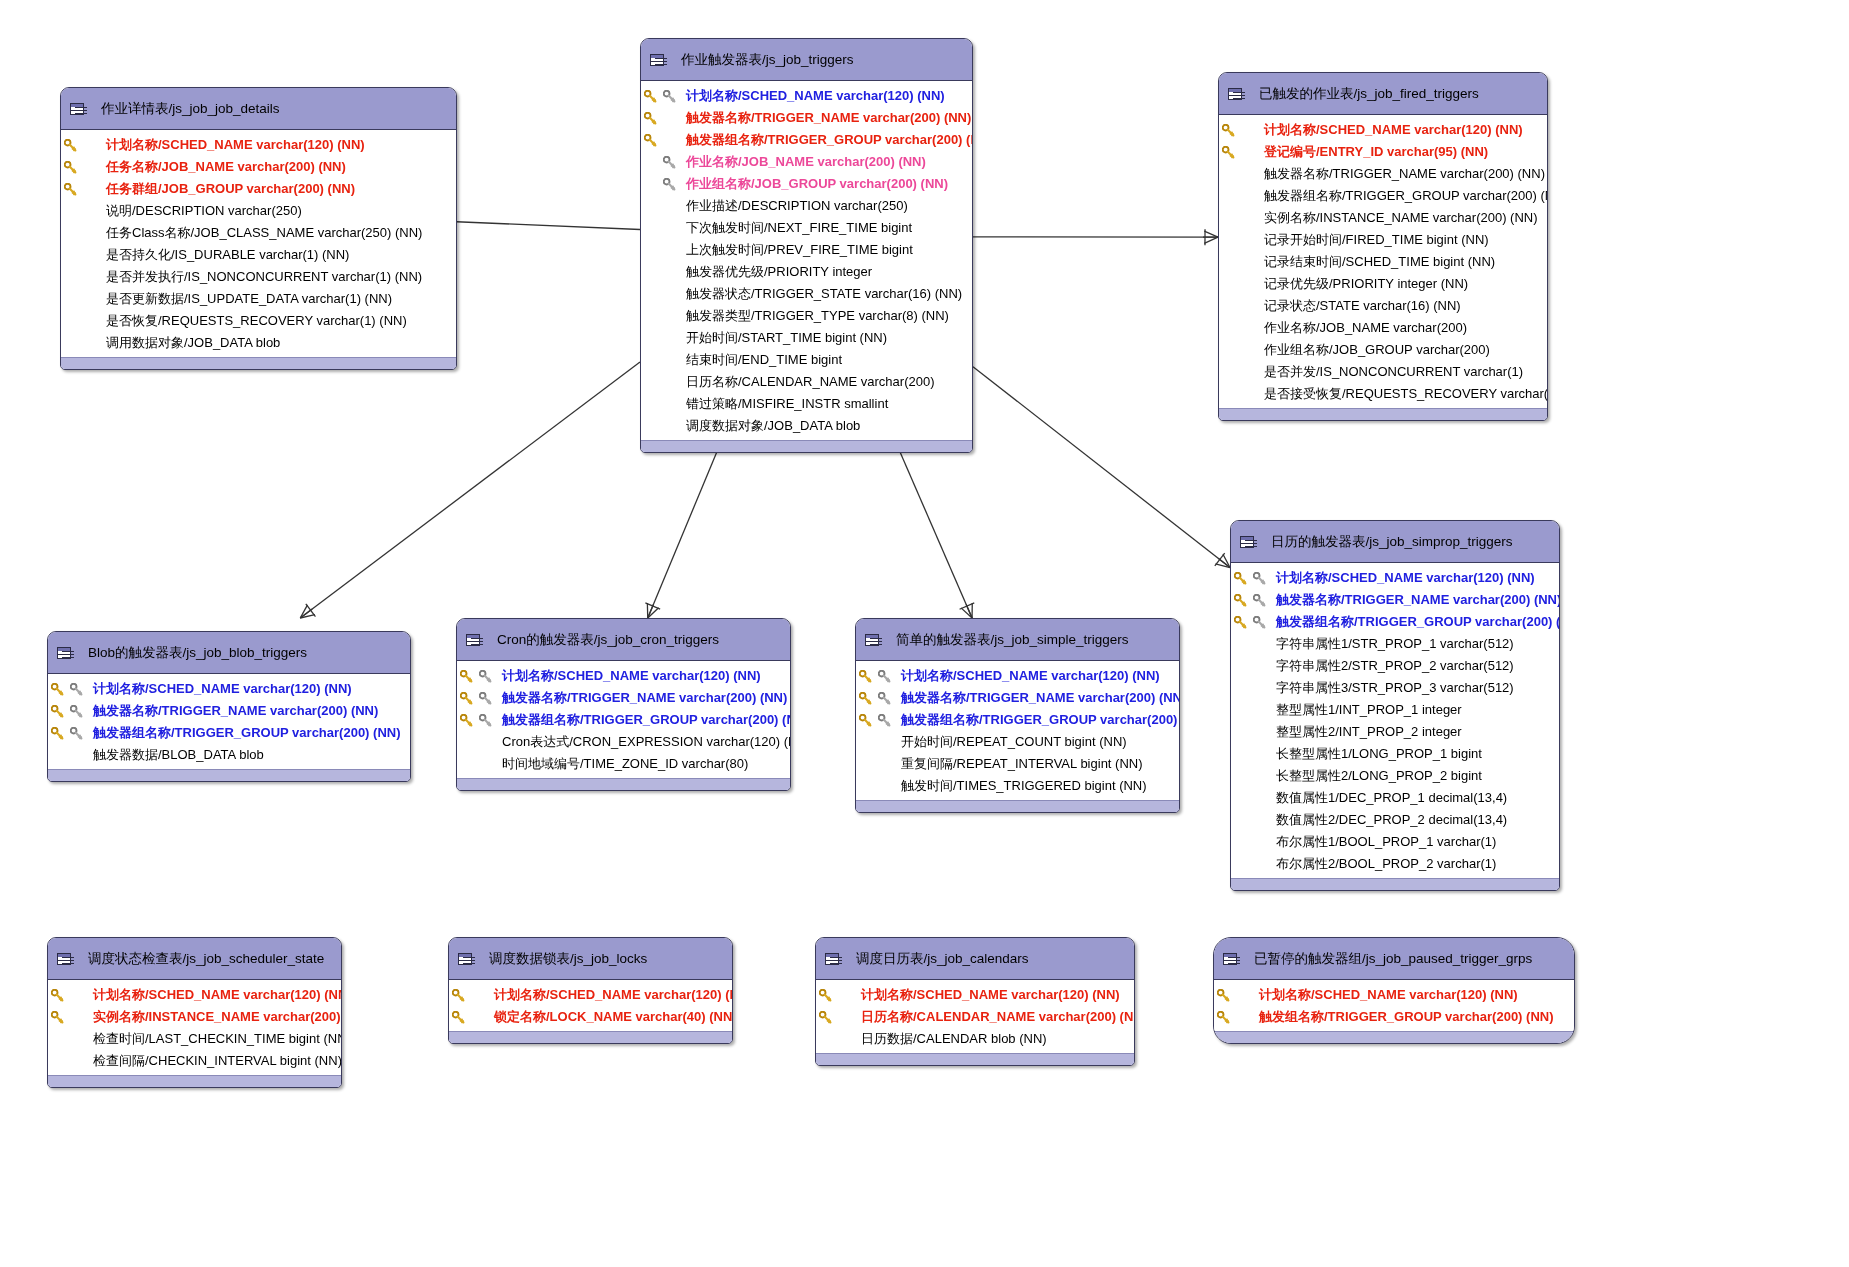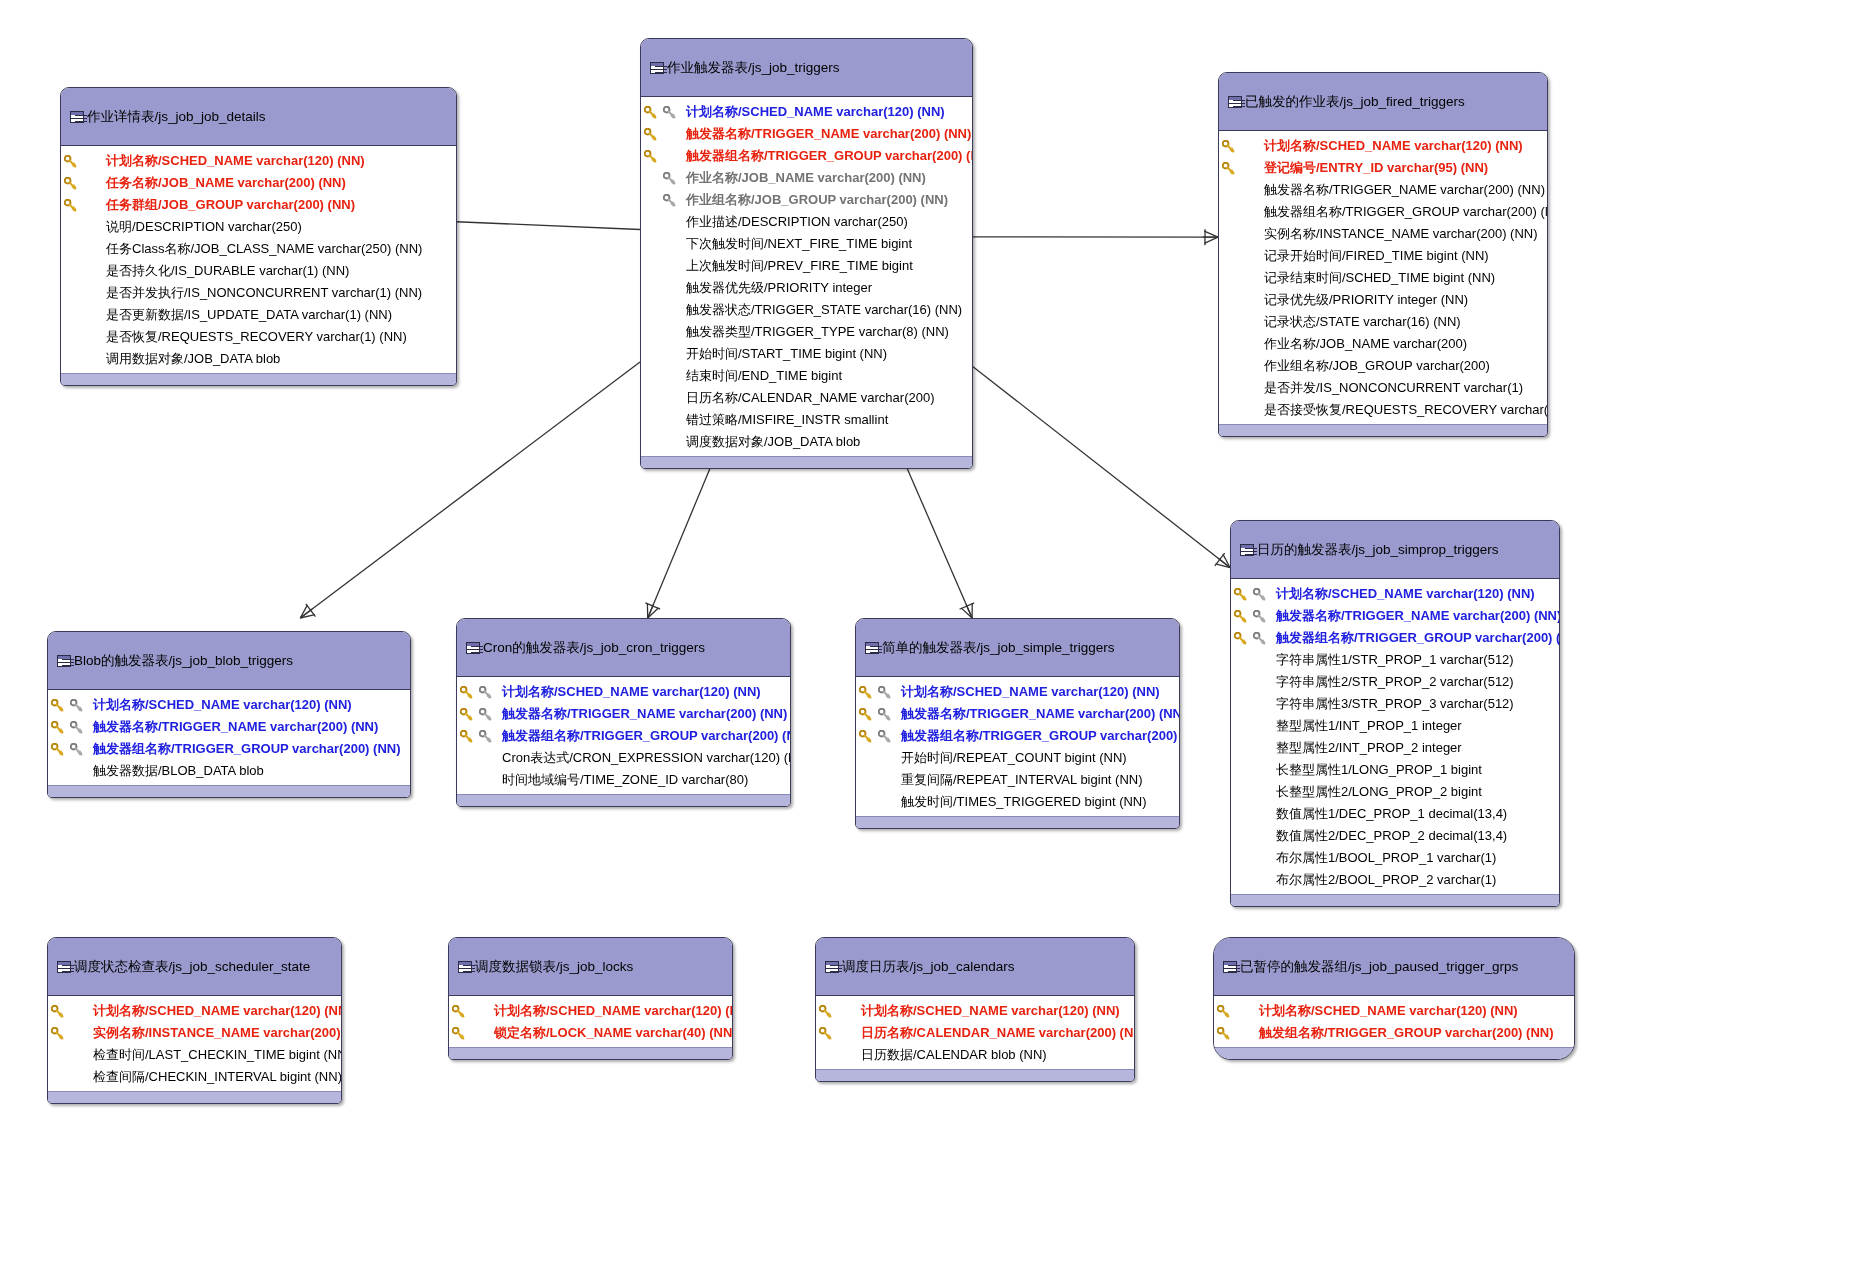--- a/index.html
+++ b/index.html
@@ -8,40 +8,40 @@
        font-family:"Liberation Sans","DejaVu Sans",sans-serif;}
   #canvas{position:absolute;left:0;top:0;width:1849px;height:1267px;}
   #edges{position:absolute;left:0;top:0;width:1849px;height:1267px;pointer-events:none;}
 
   .tbl{position:absolute;box-sizing:border-box;
        background:#ffffff;
        border:1px solid #3a3a5c;
        border-radius:9px 9px 5px 5px;
        box-shadow:2px 2px 3px rgba(0,0,0,0.32);
        overflow:hidden;}
-  .tbl-hdr{display:flex;align-items:center;gap:3px;
-           height:25px;padding:16px 9px;
+  .tbl-hdr{display:flex;align-items:center;gap:17px;
+           height:25px;padding:8px 9px;
            background:#9a9ace;
            border-bottom:1px solid #3a3a5c;
            border-radius:7px 7px 0 0;
            font-size:13.5px;color:#000;white-space:nowrap;}
   .tbl-body{padding:4px 8px 3px 0;background:#fff;}
   .tbl-foot{height:11px;background:#b6b6dd;border-top:1px solid #8a8ab8;}
 
   .row{display:flex;align-items:center;height:22px;
        font-size:13px;white-space:nowrap;line-height:22px;}
   .keycell{width:19px;flex:0 0 19px;display:flex;align-items:center;
            justify-content:center;height:22px;}
   .kpad{width:19px;flex:0 0 19px;}
   .gap{width:7px;flex:0 0 7px;}
   .fname{padding-right:8px;}
 
   .c-red   {color:#e8220f;font-weight:bold;}
   .c-blue  {color:#2020e0;font-weight:bold;}
-  .c-green {color:#737373;font-weight:bold;}
+  .c-green {color:#ec4899;font-weight:bold;}
   .c-black {color:#000000;font-weight:normal;}
 
   
   .tblicon{width:14px;height:12px;flex:0 0 14px;position:relative;
            background:#ffffff;border:1px solid #2b2b45;box-sizing:border-box;}
   .tblicon::before{content:"";position:absolute;left:0;top:0;right:0;height:3px;
                    background:#6f6fae;}
   .tblicon::after{content:"";position:absolute;left:0;right:0;top:6px;height:1px;
                   background:#2b2b45;
                   box-shadow:4px -3px 0 0 #2b2b45, 4px 0 0 0 #2b2b45, 4px 3px 0 0 #2b2b45;}

